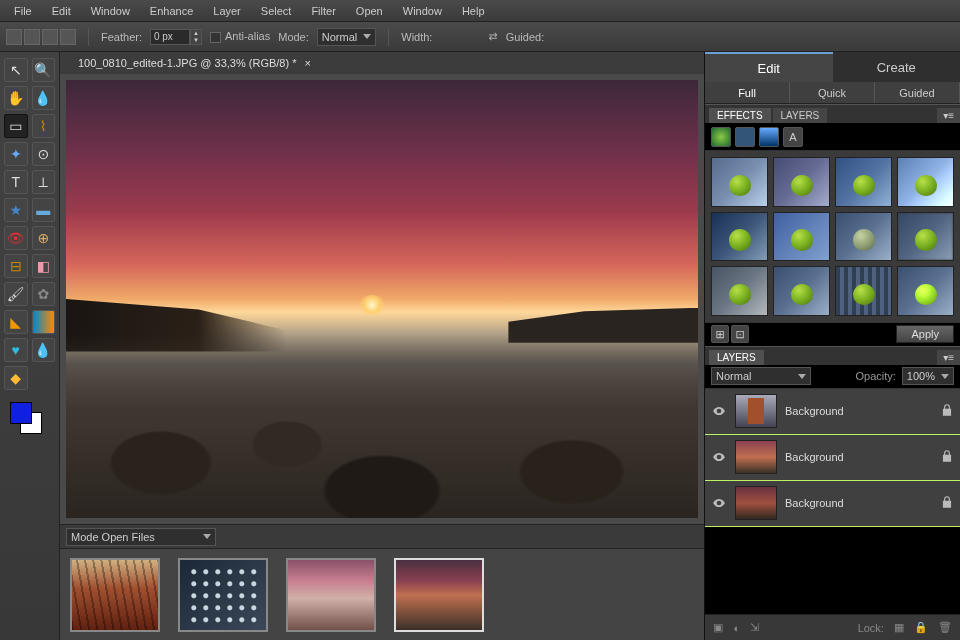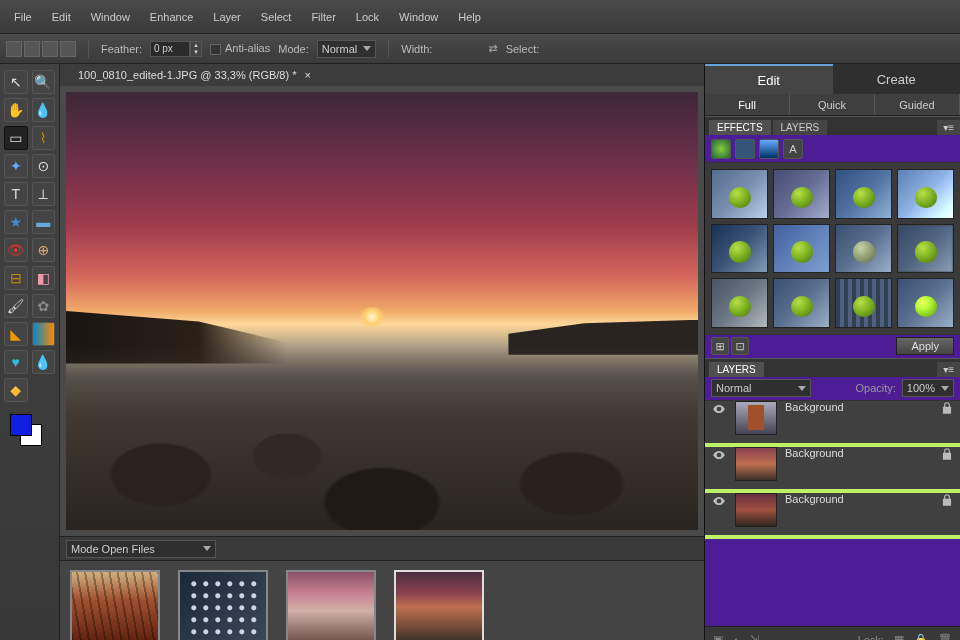--- a/index.html
+++ b/index.html
@@ -1,19 +1,19 @@
 <!DOCTYPE html>
 <html><head>
 <meta charset="utf-8">
 <style>
 * { margin:0; padding:0; box-sizing:border-box; font-family:Tahoma,Arial,sans-serif; }
 body { background:#3a3a3a; color:#ccc; font-size:11px; width:960px; height:640px; overflow:hidden; user-select:none; }
 
 
-.menubar { height:34px; background:linear-gradient(#4a4a4a,#3a3a3a); border-bottom:1px solid #222; display:flex; align-items:center; padding:4px 4px; }
+.menubar { height:22px; background:linear-gradient(#4a4a4a,#3a3a3a); border-bottom:1px solid #222; display:flex; align-items:center; padding:4px 4px; }
 .menubar div { padding:3px 10px; cursor:default; }
 
 
 .optionsbar { height:30px; background:linear-gradient(#4a4a4a,#3a3a3a); border-bottom:1px solid #222; display:flex; align-items:center; padding:0 6px; gap:8px; }
 .optionsbar .lbl { color:#bbb; }
 .iconbtn { width:16px; height:16px; background:#555; border:1px solid #666; display:inline-block; }
 .iconrow { display:flex; gap:2px; }
 .spininput { display:inline-flex; align-items:center; }
 .spininput input { width:40px; height:16px; background:#2a2a2a; border:1px solid #555; color:#ccc; font-size:10px; padding:0 3px; }
 .spininput .spin { width:12px; height:16px; background:#444; border:1px solid #555; display:flex; flex-direction:column; }
@@ -65,21 +65,21 @@
 
 .rightcol { width:256px; background:#3a3a3a; border-left:1px solid #111; display:flex; flex-direction:column; }
 .righttabs { height:52px; display:flex; flex-direction:column; }
 .rtop { flex:1; display:flex; background:#2f2f2f; }
 .rtop div { flex:1; display:flex; align-items:center; justify-content:center; font-size:13px; cursor:pointer; }
 .rtop div.active { background:#454545; color:#fff; border-top:2px solid #6aa0d8;}
 .rsub { height:22px; display:flex; background:#3f3f3f; border-bottom:1px solid #222; }
 .rsub div { flex:1; display:flex; align-items:center; justify-content:center; font-size:11px; border-right:1px solid #555; cursor:pointer; }
 .rsub div.active { color:#fff; }
 
-.panel { background:#4c1d95; border-top:1px solid #555; }
+.panel { background:#000000; border-top:1px solid #555; }
 .panel-tabs { height:18px; display:flex; background:#333; align-items:flex-end; padding-left:4px; gap:2px; }
 .panel-tabs div { padding:2px 8px; background:#454545; font-size:10px; cursor:pointer; }
 .panel-tabs div.active { background:#505050; color:#fff; }
 .panel-tabs .menu { margin-left:auto; padding:2px 6px; cursor:pointer; }
 
 
 .fxhead { height:28px; display:flex; align-items:center; gap:4px; padding:0 6px; border-bottom:1px solid #333; }
 .fxcat { width:20px; height:20px; border:1px solid #555; background:#444; border-radius:2px; cursor:pointer; display:flex; align-items:center; justify-content:center; }
 .fxgrid { padding:6px; display:grid; grid-template-columns:repeat(4,1fr); gap:5px; background:#3a3a3a; }
 .fxitem { aspect-ratio:1.15; border:1px solid #222; cursor:pointer; position:relative; overflow:hidden; }
@@ -98,21 +98,21 @@
 .fxitem.v11 .apple-bg { background:repeating-linear-gradient(90deg,#304050 0 4px,#506080 4px 8px); }
 .fxitem.v12 .apple { filter:brightness(1.3); }
 .fxfoot { height:24px; display:flex; align-items:center; justify-content:space-between; padding:0 6px; border-top:1px solid #333; }
 .applybtn { background:linear-gradient(#666,#444); border:1px solid #222; padding:2px 14px; color:#ddd; cursor:pointer; font-size:11px; }
 
 
 .layers { flex:1; display:flex; flex-direction:column; min-height:0; }
 .lyhead { height:24px; display:flex; align-items:center; gap:6px; padding:0 6px; border-bottom:1px solid #333; }
 .lyhead .opq { margin-left:auto; color:#999; }
 .lylist { flex:1; overflow:auto; }
-.lyrow { height:46px; display:flex; align-items:flex-start; gap:8px; padding:0 6px; border-bottom:4px solid #bef264; background:#404040; }
+.lyrow { height:46px; display:flex; align-items:center; gap:8px; padding:0 6px; border-bottom:1px solid #bef264; background:#404040; }
 .lyrow .eye { width:16px; height:16px; display:flex; align-items:center; justify-content:center; cursor:pointer; }
 .lyrow .thmb { width:42px; height:34px; border:1px solid #222; position:relative; overflow:hidden; }
 .lth1 { background:linear-gradient(to bottom,#aab 0%,#778 50%,#445 100%); }
 .lth1::after{content:"";position:absolute;left:30%;top:10%;width:40%;height:80%;background:#a0502a;}
 .lth2 { background:linear-gradient(to bottom,#8a4050 0%,#c07050 50%,#3a3028 100%); }
 .lth3 { background:linear-gradient(to bottom,#6a3040 0%,#a05040 50%,#302820 100%); }
 .lyrow .name { flex:1; color:#ddd; }
 .lyrow .lock { width:14px; color:#aaa; }
 .lyfoot { height:26px; background:#383838; border-top:1px solid #222; display:flex; align-items:center; gap:10px; padding:0 8px; color:#888; }
 .lyfoot .sp { flex:1; }
@@ -124,21 +124,21 @@
 <body>
 
 <div class="menubar">
   <div>File</div>
   <div>Edit</div>
   <div>Window</div>
   <div>Enhance</div>
   <div>Layer</div>
   <div>Select</div>
   <div>Filter</div>
-  <div>Lock</div>
+  <div>Open</div>
   <div>Window</div>
   <div>Help</div>
 </div>
 
 <div class="optionsbar">
   <span class="iconrow">
     <span class="iconbtn"></span>
     <span class="iconbtn"></span>
     <span class="iconbtn"></span>
     <span class="iconbtn"></span>
@@ -155,21 +155,21 @@
   <span><span class="checkbox"></span><span class="lbl">Anti-alias</span></span>
   <span class="lbl">Mode:</span>
   <span class="dropdown">
       <span>Normal</span>
       <span class="caret"></span>
     </span>
   <span class="sep"></span>
   <span class="lbl">Width:</span>
   <span style="width:40px"></span>
   <span style="color:#aaa;">⇄</span>
-  <span class="lbl">Select:</span>
+  <span class="lbl">Guided:</span>
 </div>
 
 <div class="main">
   <div class="toolbox">
     <div class="toolrow">
         <div class="tool">↖</div>
         <div class="tool" style="color:#5ab">🔍</div>
       </div>
     <div class="toolrow">
         <div class="tool">✋</div>

